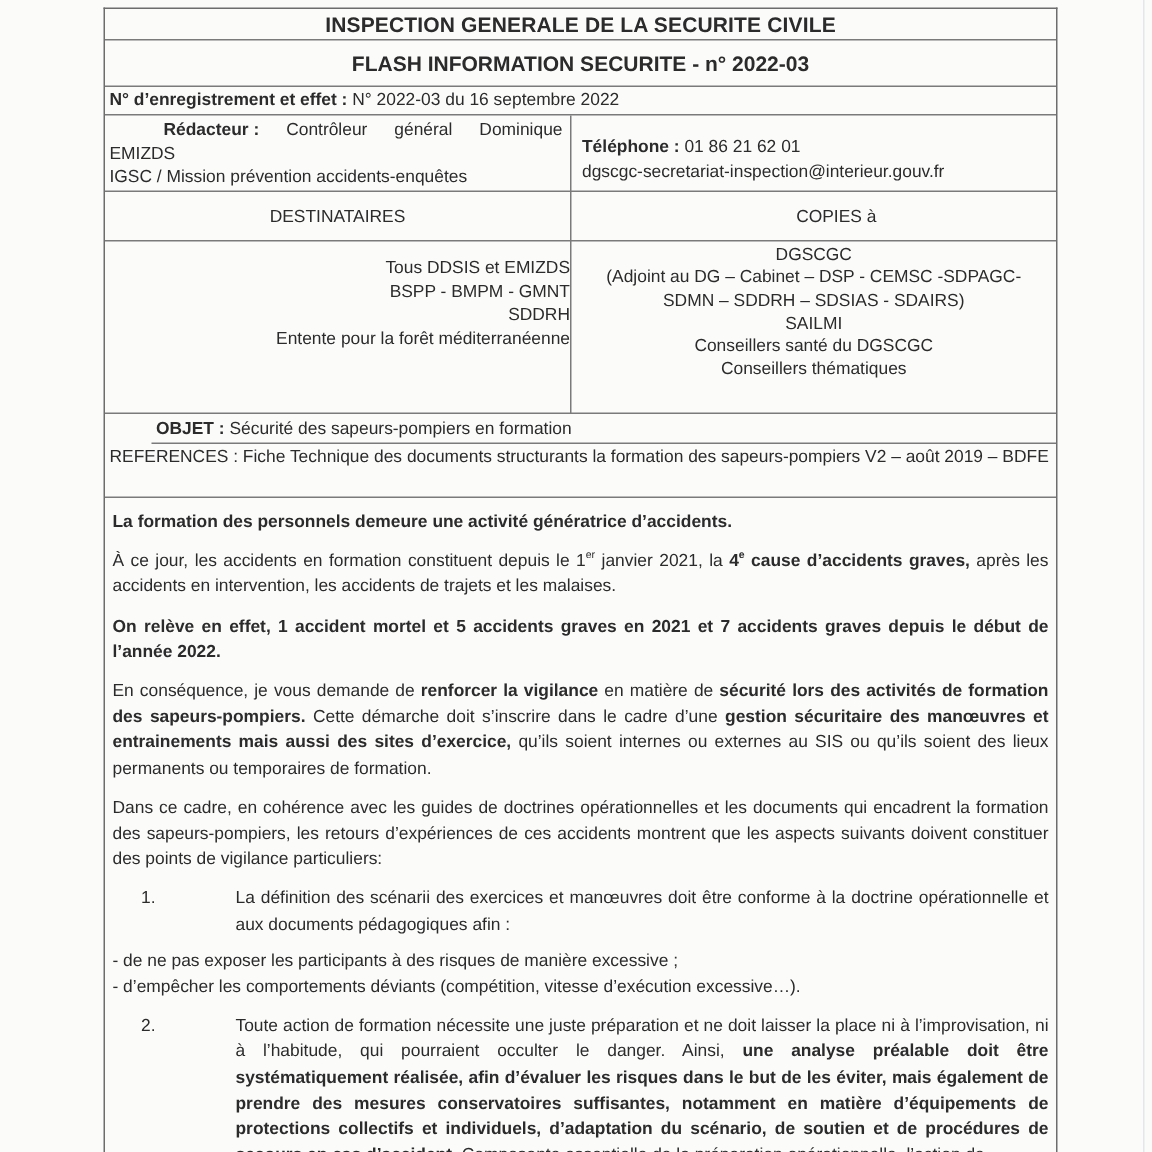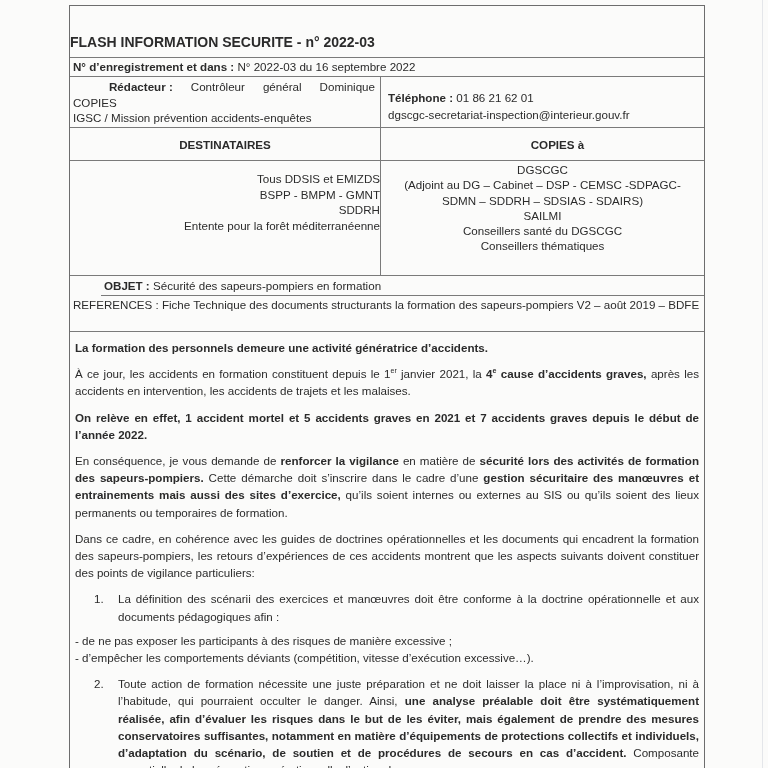--- a/index.html
+++ b/index.html
@@ -9,68 +9,69 @@
     font-family:"Liberation Sans", "DejaVu Sans", sans-serif;
     color:#2b2b2b;
   }
   .scan-edge { position:absolute; left:762px; top:0; width:1px; height:768px; background:#e4e6ea; }
   .page-frame {
     position:absolute; left:69px; top:5px; width:634px; height:800px;
     border-left:1.6px solid #6d6d6d; border-right:1.6px solid #6d6d6d; border-top:1.6px solid #6d6d6d;
   }
   .row { position:absolute; left:0; right:0; border-bottom:1.3px solid #7a7a7a; box-sizing:border-box; }
   .title-1 { top:0; height:21px; text-align:center; font-weight:bold; font-size:14px; line-height:21px; letter-spacing:0.1px; }
-  .title-2 { top:21px; height:31px; font-weight:bold; font-size:14px; line-height:31px; }
+  .title-2 { top:21px; height:31px; text-align:center; font-weight:bold; font-size:14px; line-height:31px; }
   .reg-row { top:52px; height:19px; font-size:11.6px; line-height:18px; padding-left:3px; }
   .reg-row b { font-weight:bold; }
   .redac-row { top:71px; height:51px; }
   .vdiv { position:absolute; left:310px; top:71px; width:1.3px; height:199px; background:#7a7a7a; }
   .redac-left { position:absolute; left:3px; top:2px; width:302px; font-size:11.6px; line-height:15.5px; }
   .redac-left .first { display:flex; justify-content:space-between;padding-left:36px; }
   .redac-right { position:absolute; left:318px; top:12px; font-size:11.6px; line-height:17px; }
   .dest-head { top:122px; height:33px; }
-  .dest-head .h { position:absolute; top:0; height:33px; line-height:33px; text-align:center; font-weight:bold; font-size:11.6px; }
+  .dest-head .h { position:absolute; top:0; height:33px; line-height:33px; text-align:center; font-weight:normal; font-size:11.6px; }
   .dest-body { top:155px; height:115px; }
   .col-left { position:absolute; left:0; width:310px; text-align:right; font-size:11.6px; line-height:15.5px; }
   .col-right { position:absolute; left:311px; width:323px; text-align:center; font-size:11.6px; line-height:15.3px; }
   .objet-row { top:270px; height:20px; font-size:11.6px; line-height:19px; padding-left:3px;margin-left:31px; }
   .ref-row { top:290px; height:36px; font-size:11.6px; line-height:16.5px; padding:1px 3px 0 3px; }
   .body { position:absolute; left:5px; right:5px; top:333px; font-size:11.6px; line-height:17.2px; text-align:justify; }
   .body p { margin:0 0 9px 0; }
   .body b { font-weight:bold; }
   .num-item { display:flex; margin:0 0 7px 0; }
   .num-item .n { width:43px; flex:none; text-align:right; padding-right:0; box-sizing:border-box; }
   .num-item .n span { display:inline-block; width:24px; text-align:left; }
-  .num-item .t { flex:1; text-align:justify; }
+  .num-item .t { flex:1; text-align:justify;margin-left:39px; }
   .dash { margin:0; text-align:left; }
   .dash-block { margin:0 0 9px 0; }
   sup { font-size:7px; line-height:0; }
 </style>
 </head>
 <body>
 
 <div class="scan-edge"></div>
 
 <div class="page-frame">
 
+  <div class="row title-1">INSPECTION GENERALE DE LA SECURITE CIVILE</div>
   <div class="row title-2">FLASH INFORMATION SECURITE - n° 2022-03</div>
 
   <div class="row reg-row">
-    <b>N° d’enregistrement et dans :</b><span> N° 2022-03 du 16 septembre 2022</span>
+    <b>N° d’enregistrement et effet :</b><span> N° 2022-03 du 16 septembre 2022</span>
   </div>
 
   <div class="row redac-row">
     <div class="redac-left">
       <div class="first">
         <b>Rédacteur :</b>
         <span>Contrôleur</span>
         <span>général</span>
         <span>Dominique</span>
       </div>
-      <div>COPIES</div>
+      <div>EMIZDS</div>
       <div>IGSC / Mission prévention accidents-enquêtes</div>
     </div>
     <div class="redac-right">
       <div><b>Téléphone :</b><span> 01 86 21 62 01</span></div>
       <div>dgscgc-secretariat-inspection@interieur.gouv.fr</div>
     </div>
   </div>
 
   <div class="vdiv"></div>
 

